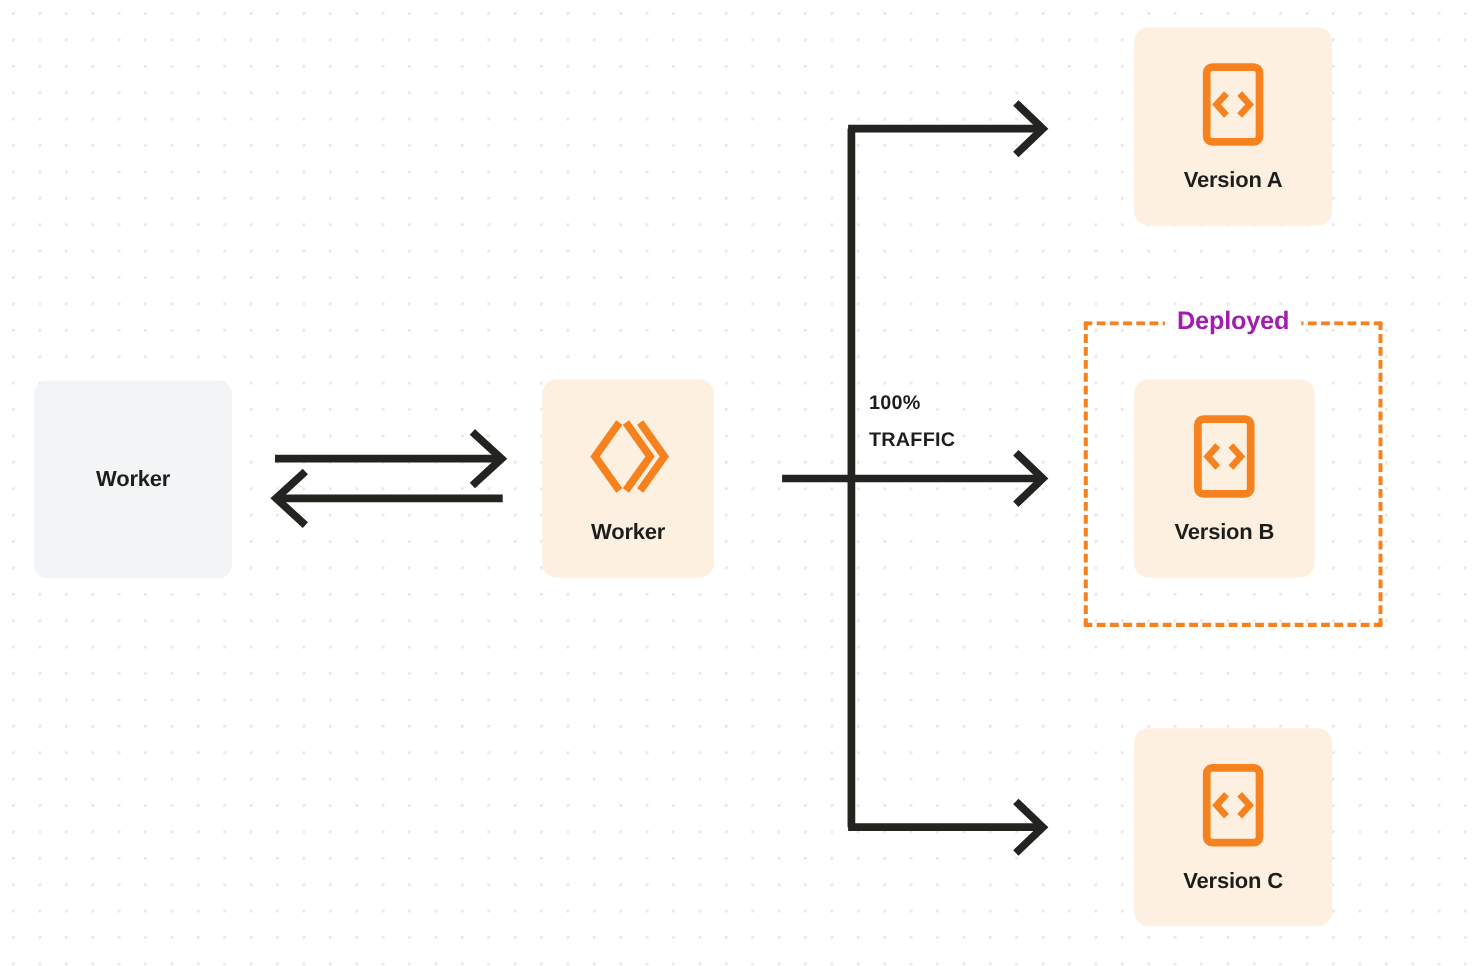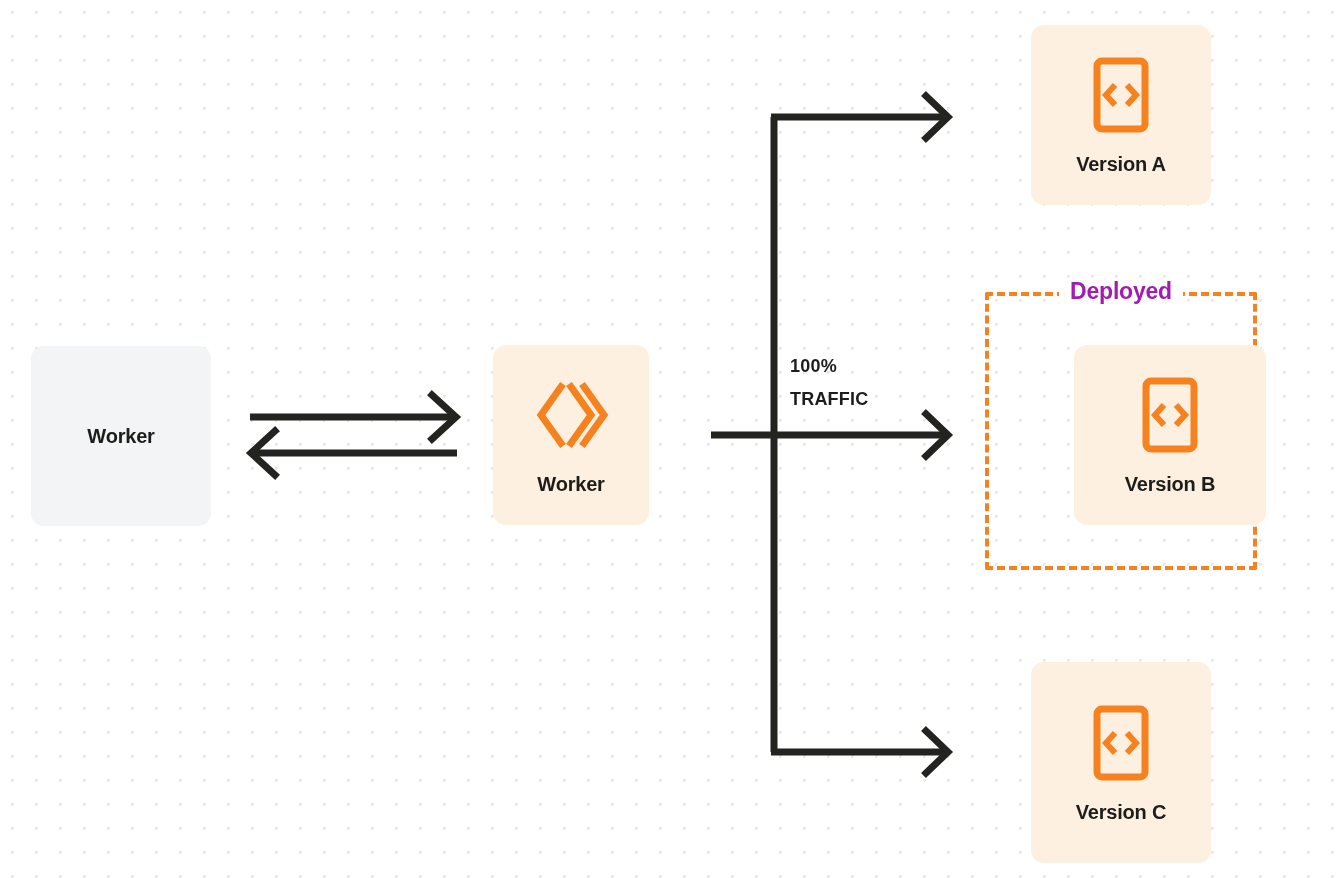--- a/index.html
+++ b/index.html
@@ -63,22 +63,22 @@
     margin-bottom: 20px;
   }
 
   .node.worker {
     left: 493px;
     top: 345px;
     width: 156px;
     height: 180px;
   }
   .node.ver-a { left: 1031px; top: 25px;  width: 180px; height: 180px; }
-  .node.ver-b { left: 1074px; top: 345px; width: 192px; height: 180px; }
-  .node.ver-c { left: 1031px; top: 662px; width: 180px; height: 201px; }
+  .node.ver-b { left: 1031px; top: 345px; width: 164px; height: 180px; }
+  .node.ver-c { left: 1031px; top: 662px; width: 180px; height: 180px; }
 
   
   .group-box {
     position: absolute;
     box-sizing: border-box;
     left: 985px;
     top: 292px;
     width: 272px;
     height: 278px;
     border: 4px dashed #f6821f;

